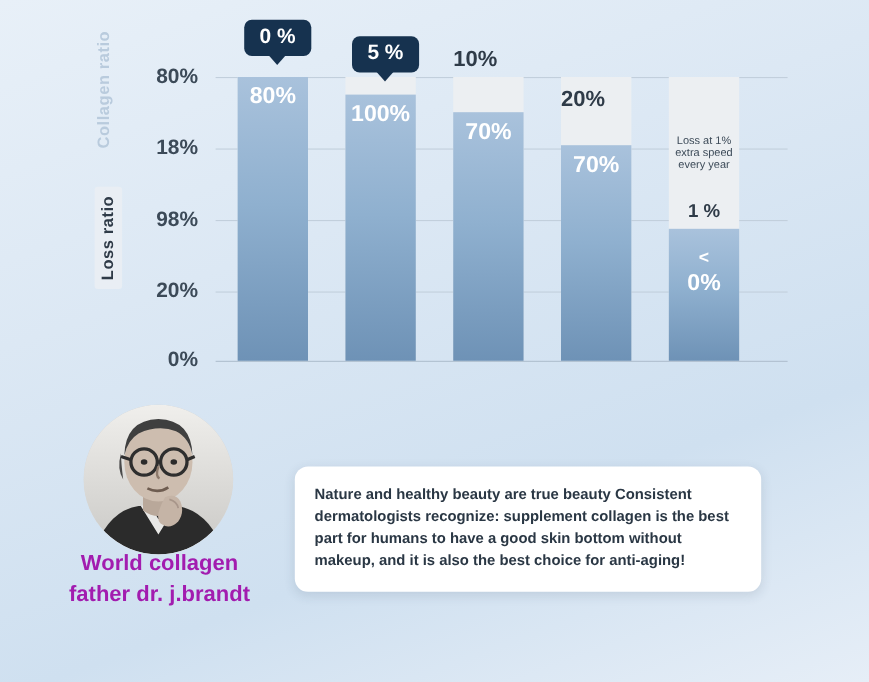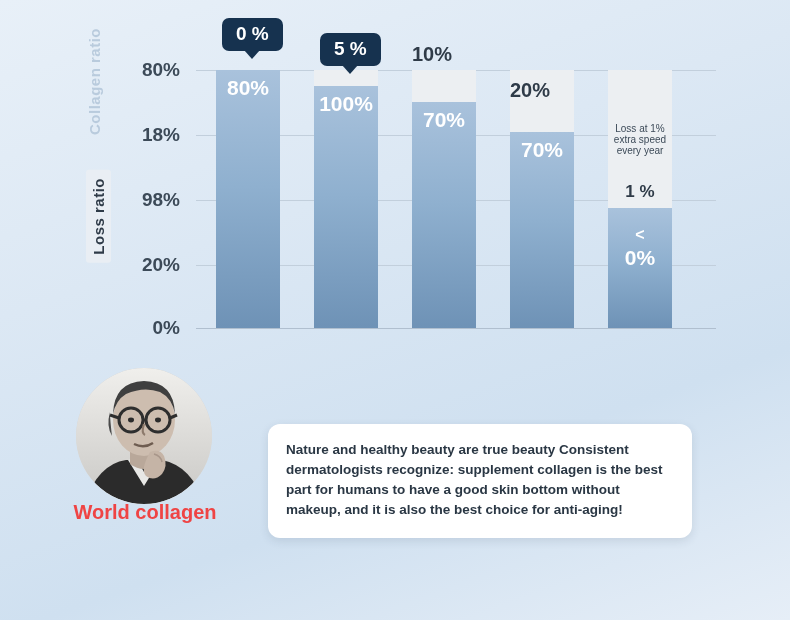--- a/index.html
+++ b/index.html
@@ -160,21 +160,21 @@
     background: #d8d8d6;
   }
   #doctor svg { display: block; }
   #doctor-name {
     position: absolute;
     left: 20px; top: 498px;
     width: 250px;
     text-align: center;
     font-size: 20px;
     font-weight: bold;
-    color: #ef4444;
+    color: #a21caf;
     line-height: 28px;
   }
 
   
   #quote {
     position: absolute;
     left: 268px; top: 424px;
     width: 424px;
     background: #ffffff;
     border-radius: 12px;
@@ -291,15 +291,16 @@
       <path d="M68 56 q-3 9 1 11" stroke="#8d7a6c" stroke-width="2.2" fill="none"></path>
       <path d="M58 76 q10 5 19 -1" stroke="#6e5c50" stroke-width="2.4" fill="none"></path>
 
       <path d="M74 84 q10 -4 14 4 q4 10 -2 18 q-8 8 -16 2 q-6 -6 4 -24 Z" fill="#c5b4a6"></path>
       <path d="M78 86 q7 2 8 8" stroke="#a8968a" stroke-width="1.6" fill="none"></path>
     </g>
   </svg>
 </div>
 <div id="doctor-name">
   <div>World collagen</div>
+  <div>father dr. j.brandt</div>
 </div>
 
 <div id="quote">Nature and healthy beauty are true beauty Consistent dermatologists recognize: supplement collagen is the best part for humans to have a good skin bottom without makeup, and it is also the best choice for anti-aging!</div>
 
 </body></html>

